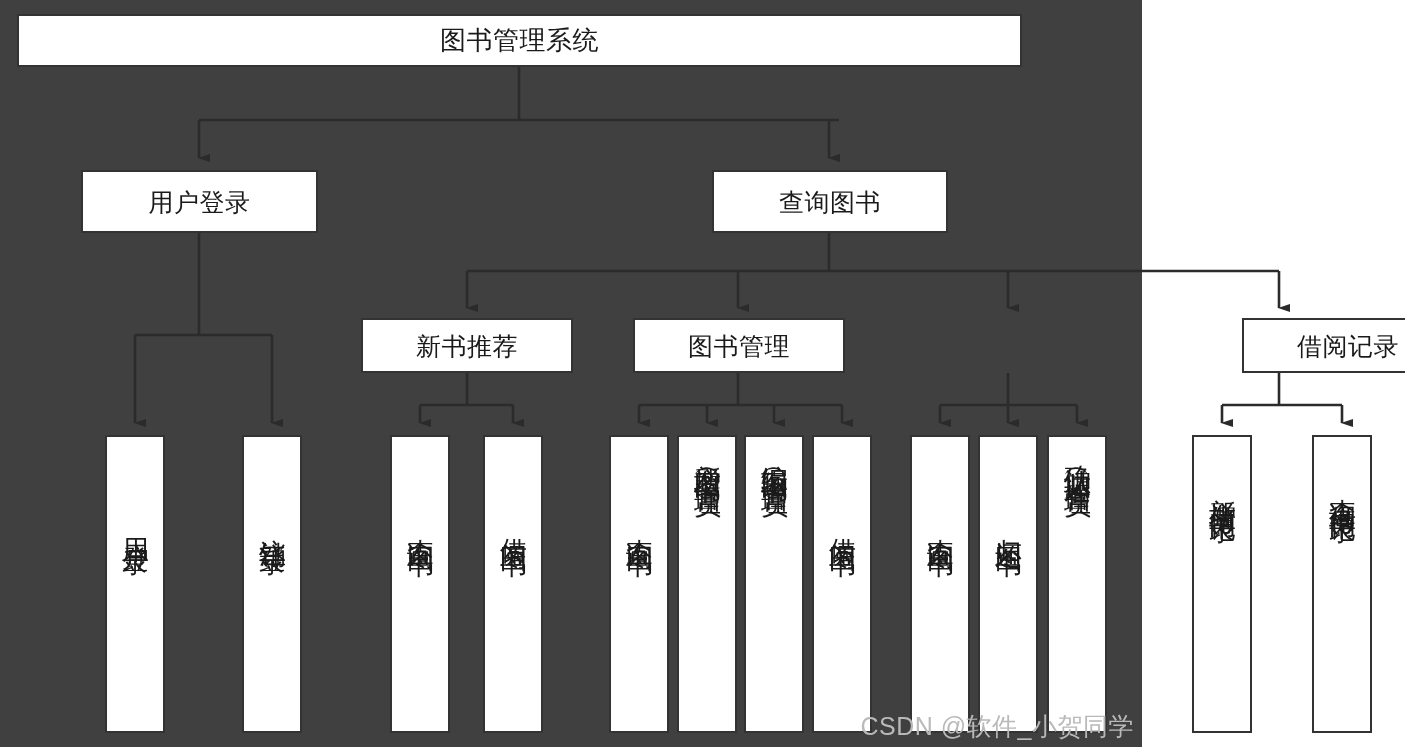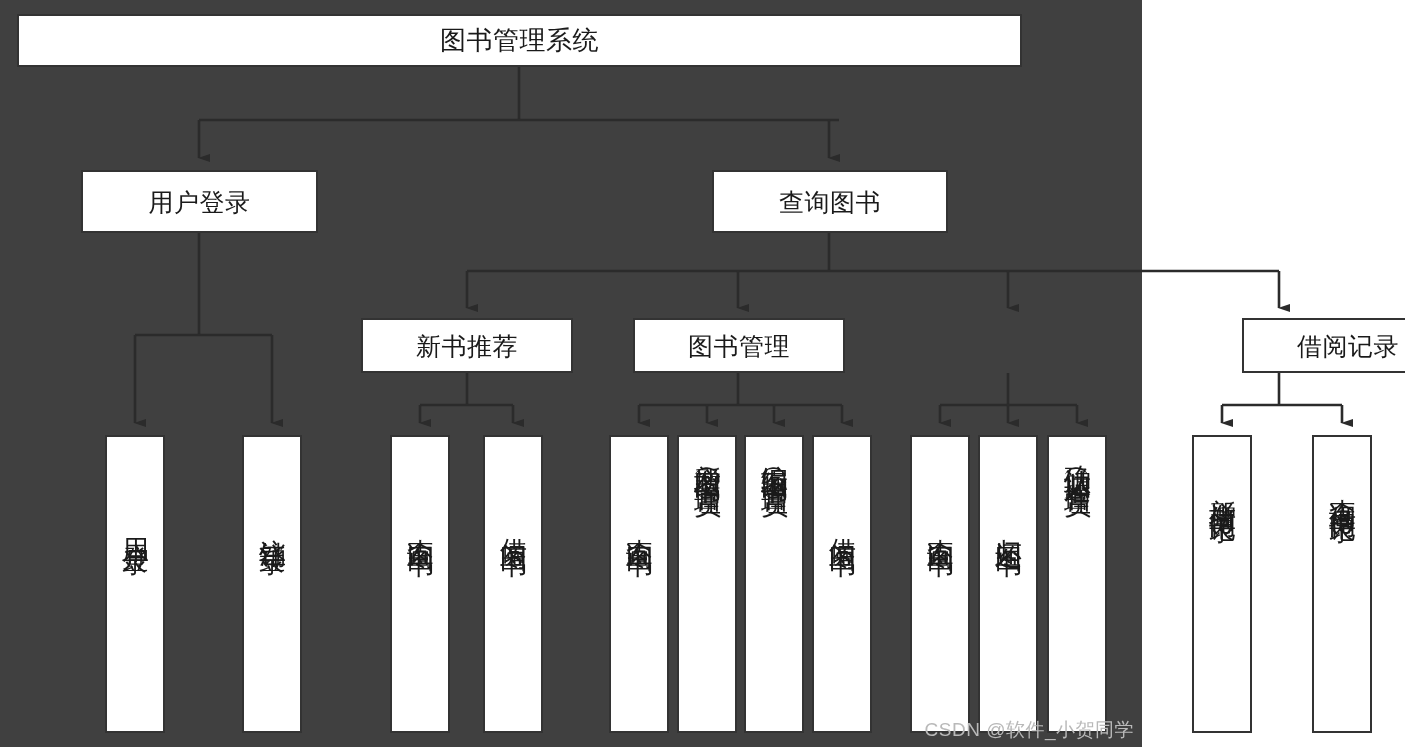--- a/index.html
+++ b/index.html
@@ -62,21 +62,21 @@
     letter-spacing: 4px;
     line-height: 1;
   }
   .node.root .node-label {
     font-size: 26px;
   }
   .watermark {
     position: absolute;
     right: 8px;
     bottom: 4px;
-    font-size: 19px;
+    font-size: 25px;
     color: #b9b9b9;
     font-family: "Liberation Sans", "DejaVu Sans", sans-serif;
     letter-spacing: 0.5px;
     user-select: none;
     white-space: pre;
   }
 </style>
 </head>
 <body>
 

